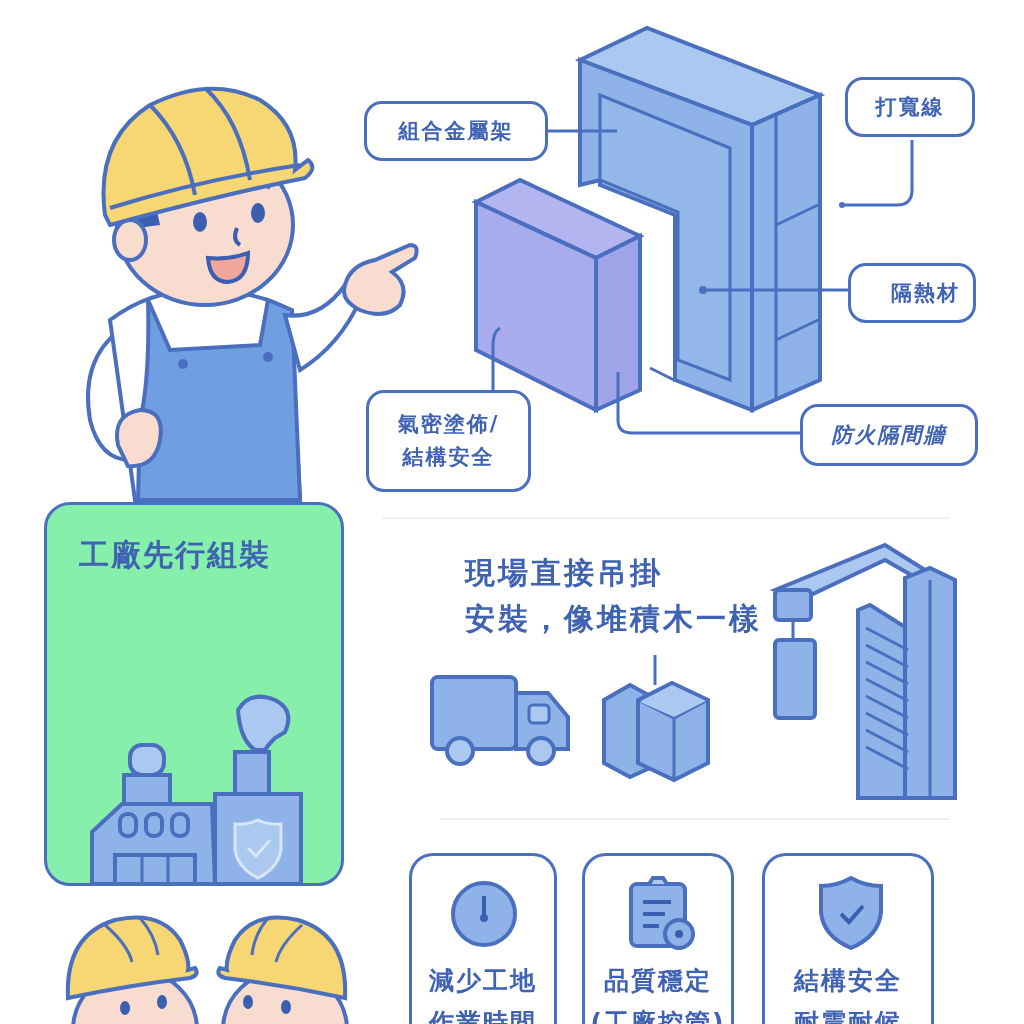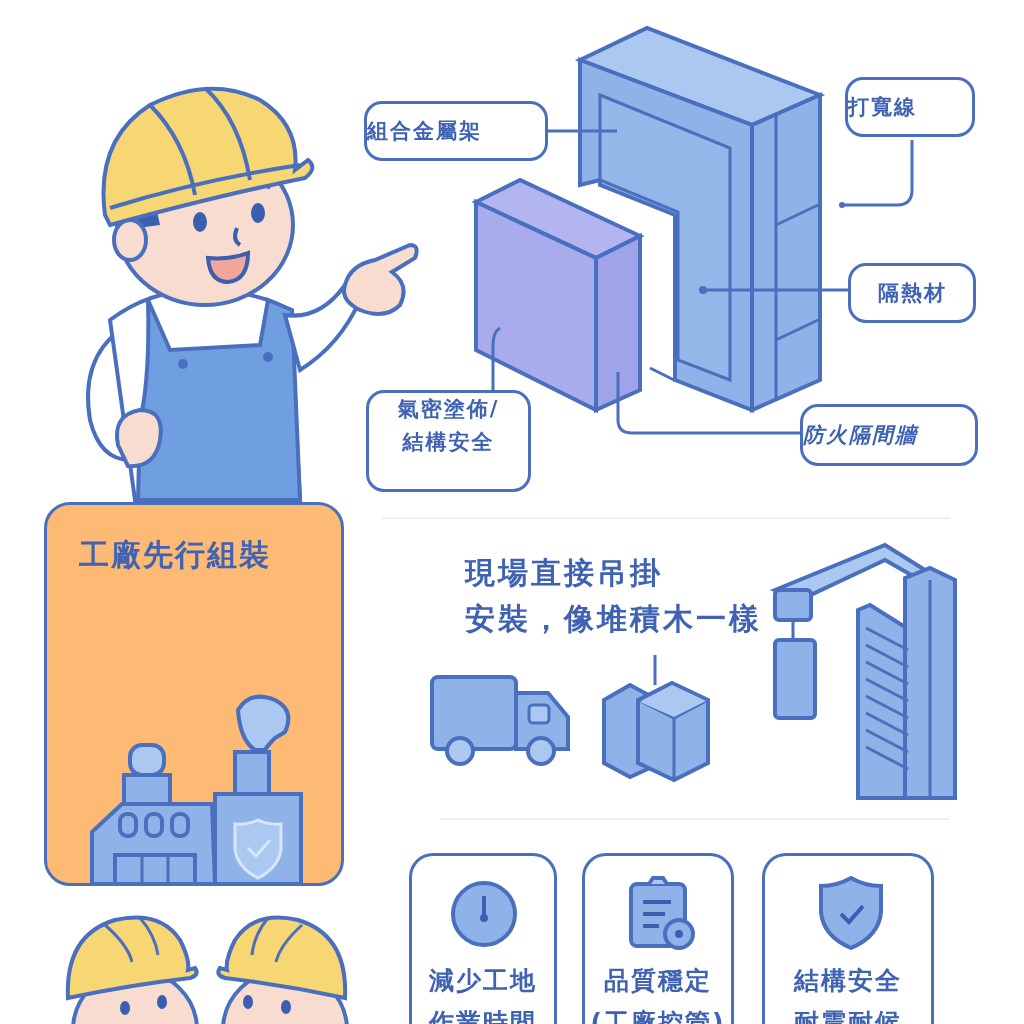--- a/index.html
+++ b/index.html
@@ -1,25 +1,25 @@
 <!DOCTYPE html>
 <html><head>
 <meta charset="utf-8">
 <style>
   html, body { margin: 0; padding: 0; background: #ffffff; }
   body { width: 1024px; height: 1024px; position: relative; overflow: hidden;
          font-family: "DejaVu Sans", sans-serif; color: #3a5fb0; }
   .label-box {
     position: absolute; border: 3px solid #4a6fbf; border-radius: 18px;
-    background: #ffffff; display: flex; align-items: center; justify-content: flex-start;
+    background: #ffffff; display: flex; align-items: center; justify-content: center;
     font-weight: bold; color: #3f62b3; font-size: 21px; letter-spacing: 2px; text-align: center;
     line-height: 1.55; box-sizing: border-box;
   }
   .card {
-    position: absolute; border: 3px solid #4a6fbf; border-radius: 26px; background: #fdba74;
+    position: absolute; border: 3px solid #4a6fbf; border-radius: 26px; background: #86efac;
     box-sizing: border-box;
     text-align: center;
   }
   .card-title { position: absolute; font-size: 30px; font-weight: bold; color: #3f62b3; letter-spacing: 2px; }
   .card-body { position: absolute; font-size: 23px; font-weight: bold; color: #3f62b3; line-height: 40px; letter-spacing: 2px; }
   .section-title { position: absolute; font-size: 30px; font-weight: bold; color: #3f62b3; letter-spacing: 3px; line-height: 46px; font-family: Liberation Mono, monospace; }
   .benefit-card { position: absolute; border: 3px solid #4a6fbf; border-radius: 24px; border-bottom: none;
                   border-bottom-left-radius: 0; border-bottom-right-radius: 0; background:#fff; box-sizing:border-box; }
   .benefit-text { position: absolute; left: 0; right: 0; text-align: center; font-size: 25px; font-weight: bold;
                   color: #3f62b3; line-height: 42px; letter-spacing: 2px; }

